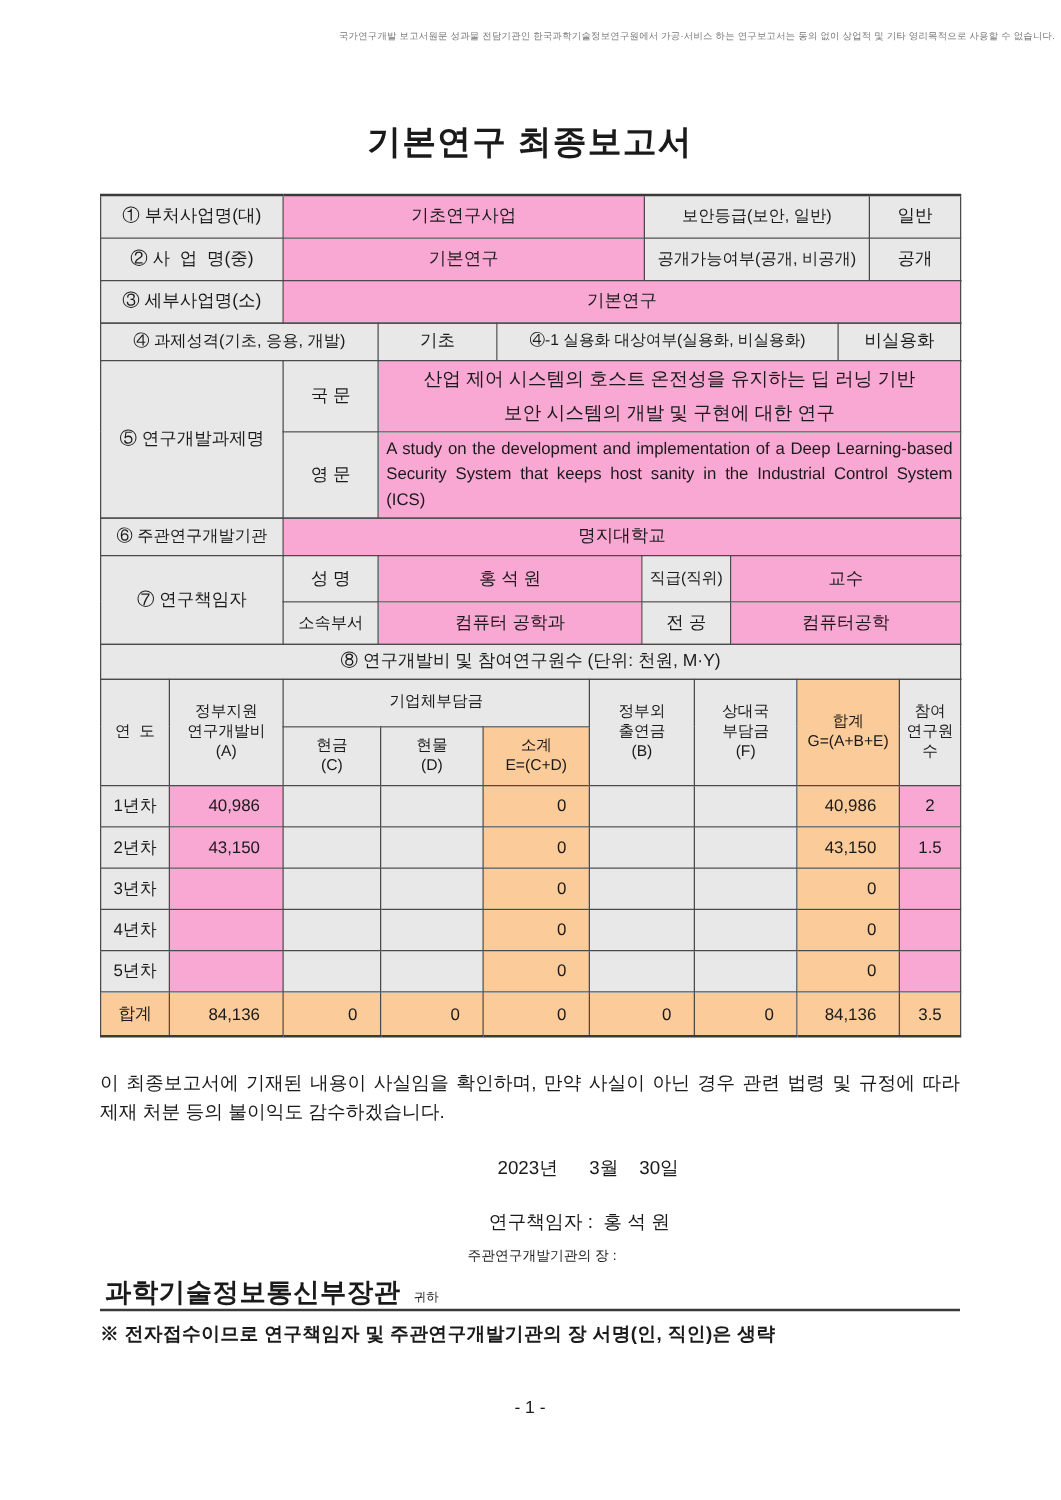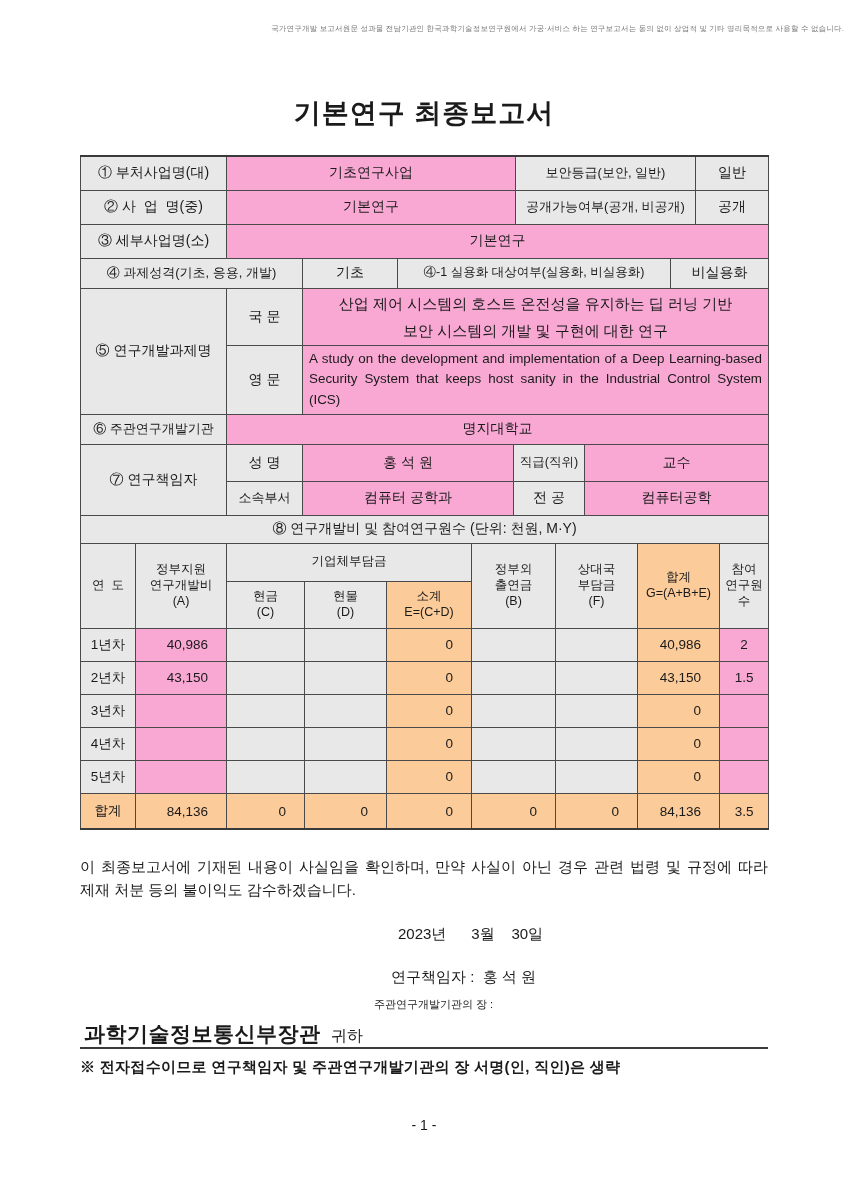--- a/index.html
+++ b/index.html
@@ -46,21 +46,21 @@
   .nowrap { white-space: nowrap; }
   .declaration {
     position: absolute; top: 856px; left: 80px; width: 688px;
     font-size: 15px; line-height: 1.5; text-align: justify; word-break: keep-all;
   }
   .sign-date { position: absolute; top: 925px; left: 398px; font-size: 15px; white-space: pre; }
   .sign-pi   { position: absolute; top: 968px; left: 374px; font-size: 15px; white-space: pre; margin-left: 17px; }
   .sign-org  { position: absolute; top: 997px; left: 374px; font-size: 11px; white-space: pre; }
   .minister-line { position: absolute; top: 1020px; left: 84px; width: 684px; }
   .minister-name { font-size: 21px; font-weight: bold; letter-spacing: 0.5px; }
-  .minister-suffix { font-size: 16px; margin-left: 6px; margin-top: 44px; }
+  .minister-suffix { font-size: 10px; margin-left: 6px; margin-top: 44px; }
   .minister-rule { position: absolute; top: 1047px; left: 80px; width: 688px; border-top: 2px solid #3a3a3a; }
   .note { position: absolute; top: 1058px; left: 80px; width: 688px; font-size: 15px; letter-spacing: 0.3px; font-weight: bold; }
   .page-num { position: absolute; top: 1117px; left: 80px; width: 688px; text-align: center; font-size: 14px; }
 </style>
 </head>
 <body>
 
 <div class="disclaimer">국가연구개발 보고서원문 성과물 전담기관인 한국과학기술정보연구원에서 가공·서비스 하는 연구보고서는 동의 없이 상업적 및 기타 영리목적으로 사용할 수 없습니다.</div>
 
 <div class="title">기본연구 최종보고서</div>

